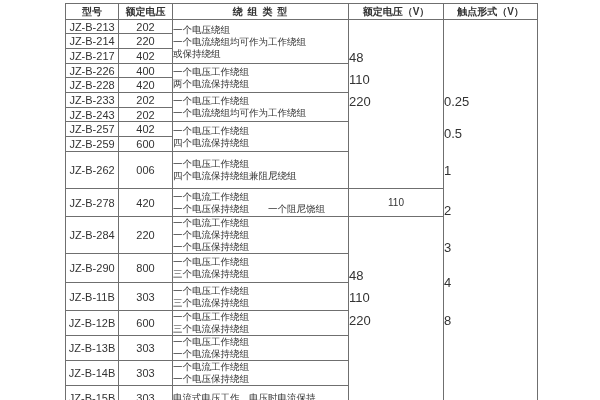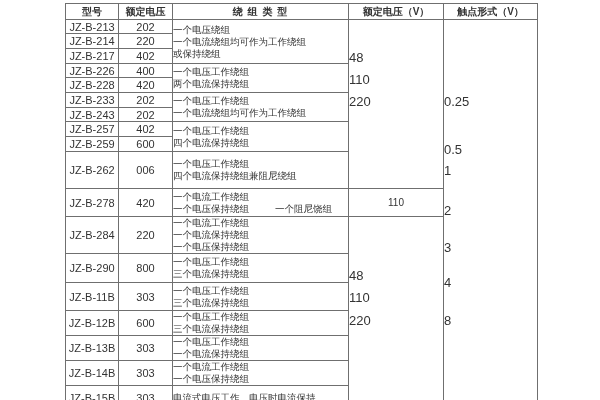--- a/index.html
+++ b/index.html
@@ -48,21 +48,21 @@
     padding-left:0;
     white-space:nowrap;
   }
   td.vcell,td.ccell{position:relative;vertical-align:middle;}
   .abs-val{
     position:absolute;left:0;width:100%;
     font-size:13px;line-height:12px;height:12px;
     color:#333333;
   }
   td.vmid{font-size:10px;text-align:center;vertical-align:middle;}
-  .gap-span{margin-left:26px;}
+  .gap-span{margin-left:19px;}
   
   tr.h16{height:16px;} tr.h14{height:14px;} tr.h15{height:15px;}
   tr.h37{height:37px;} tr.h25{height:28px;} tr.h32{height:32px;}
   tr.h29{height:29px;} tr.h28{height:28px;} tr.h24{height:24px;margin-left:24px;}
   tr.h23{height:23px;}
 </style>
 </head>
 <body>
 
 <div id="canvas">
@@ -92,21 +92,21 @@
           <div>一个电流绕组均可作为工作绕组</div>
           <div>或保持绕组</div>
         </td>
         <td class="vcell" rowspan="10">
           <span class="abs-val" style="top:32px">48</span>
           <span class="abs-val" style="top:54px">110</span>
           <span class="abs-val" style="top:76px">220</span>
         </td>
         <td class="ccell" rowspan="18">
           <span class="abs-val" style="top:76px">0.25</span>
-          <span class="abs-val" style="top:124px">0.5</span>
+          <span class="abs-val" style="top:108px">0.5</span>
           <span class="abs-val" style="top:145px">1</span>
           <span class="abs-val" style="top:185px">2</span>
           <span class="abs-val" style="top:222px">3</span>
           <span class="abs-val" style="top:257px">4</span>
           <span class="abs-val" style="top:295px">8</span>
         </td>
       </tr>
       <tr class="h15">
         <td class="model">JZ-B-214</td>
         <td class="contact">220</td>

